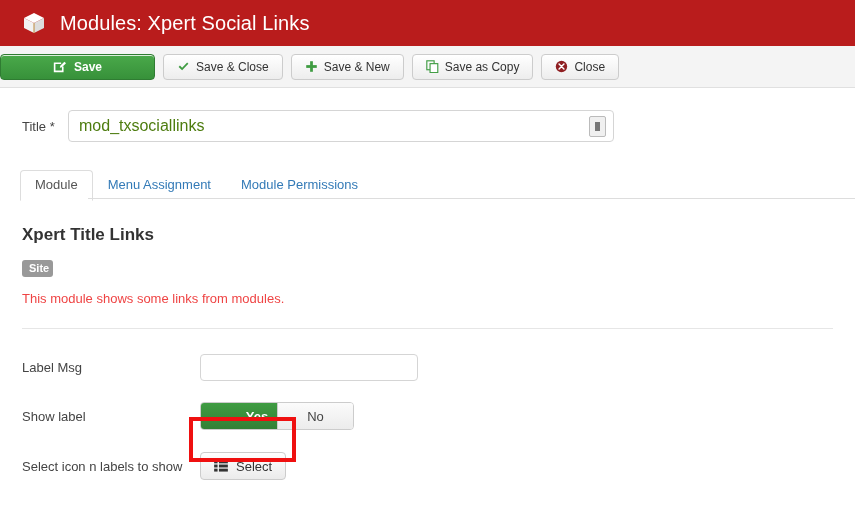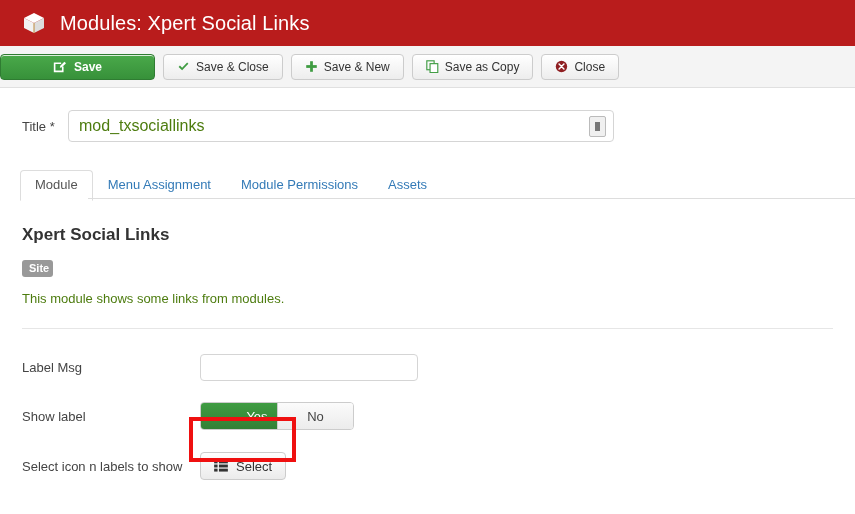--- a/index.html
+++ b/index.html
@@ -180,21 +180,21 @@
     background: #999999;
     color: #ffffff;
     font-size: 11px;
     font-weight: bold;
     border-radius: 3px;
     line-height: 12px;
   }
   .panel-desc {
     margin-top: 14px;
     font-size: 13px;
-    color: #4d7c0f;
+    color: #ef4444;
   }
   .divider {
     margin: 22px 22px 0 22px;
     height: 1px;
     background: #e6e6e6;
   }
 
   
   .form-row {
     display: flex;
@@ -243,21 +243,21 @@
     cursor: pointer;
     box-sizing: border-box;
   }
   .toggle .opt.off {
     background: linear-gradient(to bottom, #fbfbfb 0%, #ececec 100%);
     color: #444444;
   }
   .toggle .opt.on {
     background: linear-gradient(to bottom, #3f9c42 0%, #338036 100%);
     color: #ffffff;
-    font-weight: normal;
+    font-weight: bold;
     padding-left: 36px;
   }
   .toggle .opt.off + .opt.off,
   .toggle .opt.on + .opt.off { border-left: 1px solid #cccccc; }
 
   .select-btn {
     display: inline-flex;
     align-items: center;
     height: 28px;
     padding: 0 13px;
@@ -359,26 +359,25 @@
     <span class="title-input-icon">
       <span class="glyph"></span>
     </span>
   </span>
 </div>
 
 <div class="tabs">
   <div class="tab active">Module</div>
   <div class="tab">Menu Assignment</div>
   <div class="tab">Module Permissions</div>
-  <div class="tab">Assets</div>
   <div class="tabs-underline"></div>
 </div>
 
 <div class="panel">
-  <div class="panel-heading">Xpert Social Links</div>
+  <div class="panel-heading">Xpert Title Links</div>
   <div><span class="badge">Site</span></div>
   <div class="panel-desc">This module shows some links from modules.</div>
 </div>
 
 <div class="divider"></div>
 
 <div class="form-row row-label-msg">
   <span class="field-label">Label Msg</span>
   <input class="text-input" type="text" value="" style="">
 </div>

